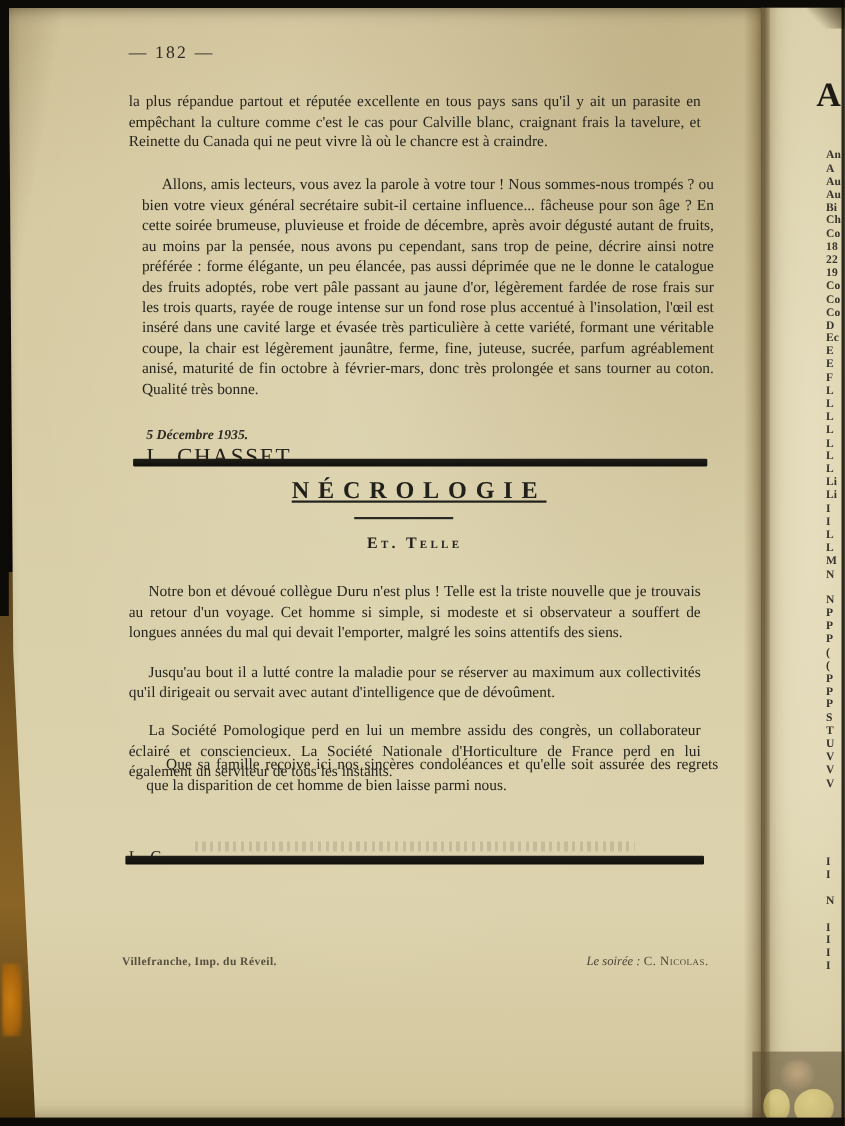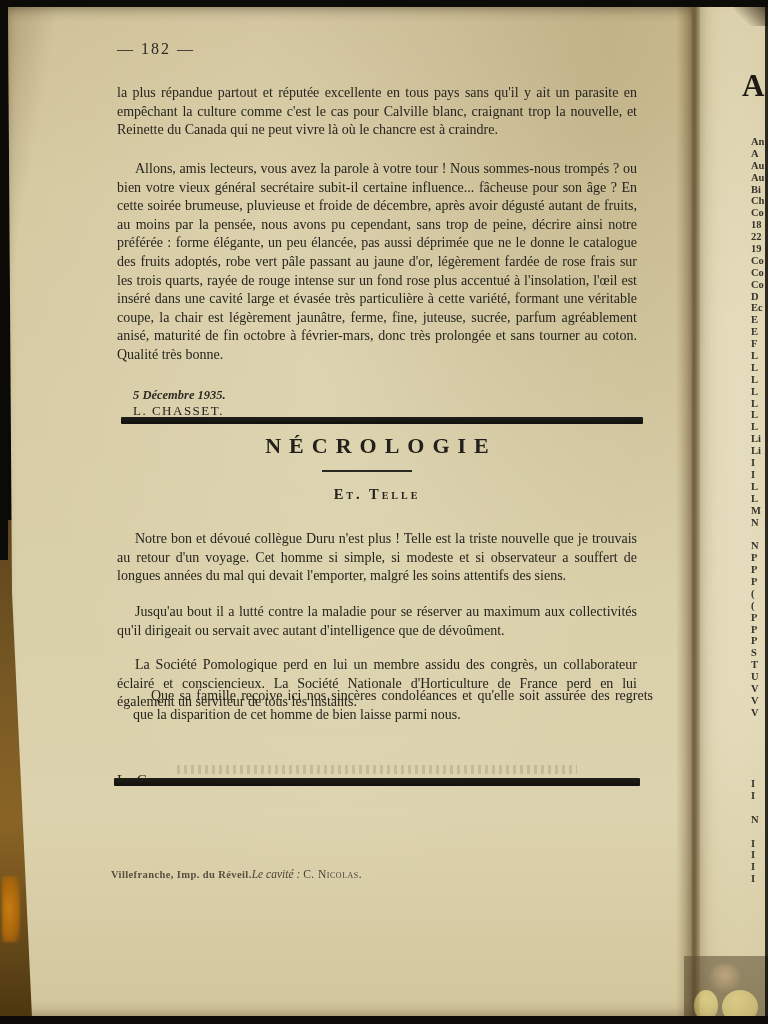--- a/index.html
+++ b/index.html
@@ -57,57 +57,57 @@
 
   
   .content{position:absolute;left:117px;top:0;width:520px;color:#26241e;}
   .pageno{
     position:absolute;left:0;top:40px;width:100%;text-align:left;
     font-size:16px;letter-spacing:2px;color:#2c2a24;
   }
   .bodytext{font-size:14px;line-height:18.6px;text-align:justify;}
   .indent{text-indent:18px;}
   .art-p1{position:absolute;left:0;top:70px;width:100%;}
-  .art-p2{position:absolute;left:0;top:146px;width:100%;}
+  .art-p2{position:absolute;left:12px;top:146px;width:100%;}
   .sig-row{
     position:absolute;left:0;top:388px;width:100%;
     display:flex;justify-content:space-between;align-items:baseline;flex-direction:column;
   }
   .sig-date{font-style:italic;font-weight:bold;font-size:12.5px;margin-left:16px;color:#2e2c25;}
-  .sig-name{font-size:13px;letter-spacing:1.5px;margin-right:44px;color:#24221c;}
+  .sig-name{font-size:21px;letter-spacing:1.5px;margin-right:44px;color:#24221c;}
   .rule-thick{position:absolute;height:7px;background:linear-gradient(180deg,#201e18,#12100c);border-radius:1px;}
   .rule1{left:4px;top:417px;width:522px;}
   .rule2{left:-3px;top:778px;width:526px;height:8px;}
   .ink-bleed{
     position:absolute;left:60px;top:765px;width:400px;height:9px;
     background:repeating-linear-gradient(90deg,rgba(108,102,80,.30) 0 3px,transparent 3px 7px);
     filter:blur(.7px);opacity:.7;
   }
 
   .necro-title{
     position:absolute;left:0;top:433px;width:100%;text-align:center;
-    font-size:22px;font-weight:bold;letter-spacing:8px;color:#21201a;text-indent:8px;
+    font-size:22px;font-weight:bold;letter-spacing:8px;color:#21201a;text-indent:8px;text-decoration:underline;
   }
   .title-rule{position:absolute;left:205px;top:470px;width:90px;height:2px;background:#2a2822;}
   .necro-subject{
     position:absolute;left:0;top:486px;width:100%;text-align:center;
     font-variant:small-caps;font-weight:bold;font-size:14.5px;letter-spacing:3px;color:#26241e;
   }
   .necro-p0{position:absolute;left:0;top:516px;width:100%;}
   .necro-p1{position:absolute;left:0;top:589px;width:100%;}
   .necro-p2{position:absolute;left:0;top:642px;width:100%;}
   .necro-p3{position:absolute;left:0;top:673px;width:100%;margin-left:16px;}
   .necro-sig{
     position:absolute;left:0;top:748px;width:100%;text-align:left;
     font-size:15px;letter-spacing:1px;padding-right:70px;box-sizing:border-box;color:#24221c;margin-top:24px;
   }
 
   .footer-row{
     position:absolute;left:-6px;top:868px;width:106%;
-    display:flex;align-items:baseline;
+    display:flex;justify-content:space-between;align-items:baseline;
   }
   .footer-printer{
     font-size:10.5px;font-weight:bold;letter-spacing:.4px;color:rgba(52,48,38,.8);
   }
   .footer-manager{font-size:11.5px;color:rgba(48,44,34,.85);margin-right:18px;}
   .footer-manager .lbl{font-style:italic;}
   .footer-manager .name{font-variant:small-caps;letter-spacing:.5px;font-family:Liberation Serif, serif;}
 
   
   .next-heading{
@@ -150,21 +150,21 @@
   <div class="orange-patch"></div>
 
   <div class="page-left"></div>
   <div class="page-right"></div>
   <div class="gutter-shadow"></div>
   <div class="corner-shade-tr"></div>
 
   <div class="content">
     <div class="pageno">— 182 —</div>
 
-    <p class="bodytext art-p1"><span>la plus répandue partout et réputée excellente en tous pays sans qu'il y ait un parasite en empêchant la culture comme c'est le cas pour </span><span class="italic">Calville blanc</span><span>, craignant trop la nouvelle, et </span><span class="italic">Reinette du Canada</span><span> qui ne peut vivre là où le chancre est à craindre.</span></p>
+    <p class="bodytext art-p1"><span>la plus répandue partout et réputée excellente en tous pays sans qu'il y ait un parasite en empêchant la culture comme c'est le cas pour </span><span class="italic">Calville blanc</span><span>, craignant frais la tavelure, et </span><span class="italic">Reinette du Canada</span><span> qui ne peut vivre là où le chancre est à craindre.</span></p>
 
     <p class="bodytext indent art-p2">Allons, amis lecteurs, vous avez la parole à votre tour ! Nous sommes-nous trompés ? ou bien votre vieux général secrétaire subit-il certaine influence... fâcheuse pour son âge ? En cette soirée brumeuse, pluvieuse et froide de décembre, après avoir dégusté autant de fruits, au moins par la pensée, nous avons pu cependant, sans trop de peine, décrire ainsi notre préférée : forme élégante, un peu élancée, pas aussi déprimée que ne le donne le catalogue des fruits adoptés, robe vert pâle passant au jaune d'or, légèrement fardée de rose frais sur les trois quarts, rayée de rouge intense sur un fond rose plus accentué à l'insolation, l'œil est inséré dans une cavité large et évasée très particulière à cette variété, formant une véritable coupe, la chair est légèrement jaunâtre, ferme, fine, juteuse, sucrée, parfum agréablement anisé, maturité de fin octobre à février-mars, donc très prolongée et sans tourner au coton. Qualité très bonne.</p>
 
     <div class="sig-row">
       <span class="sig-date">5 Décembre 1935.</span>
       <span class="sig-name">L. CHASSET.</span>
     </div>
 
     <div class="rule-thick rule1"></div>
 
@@ -177,21 +177,21 @@
     <p class="bodytext indent necro-p2">La Société Pomologique perd en lui un membre assidu des congrès, un collaborateur éclairé et consciencieux. La Société Nationale d'Horticulture de France perd en lui également un serviteur de tous les instants.</p>
     <p class="bodytext indent necro-p3">Que sa famille reçoive ici nos sincères condoléances et qu'elle soit assurée des regrets que la disparition de cet homme de bien laisse parmi nous.</p>
 
     <div class="necro-sig">L. C.</div>
 
     <div class="ink-bleed"></div>
     <div class="rule-thick rule2"></div>
 
     <div class="footer-row">
       <span class="footer-printer">Villefranche, Imp. du Réveil.</span>
-      <span class="footer-manager"><span class="lbl">Le cavité : </span><span class="name">C. Nicolas.</span></span>
+      <span class="footer-manager"><span class="lbl">Le soirée : </span><span class="name">C. Nicolas.</span></span>
     </div>
   </div>
 
   <div class="next-heading">A</div>
   <div class="next-col"><div>An</div><div>A</div><div>Au</div><div>Au</div><div>Bi</div><div>Ch</div><div>Co</div><div>18</div><div>22</div><div>19</div><div>Co</div><div>Co</div><div>Co</div><div>D</div><div>Ec</div><div>E</div><div>E</div><div>F</div><div>L</div><div>L</div><div>L</div><div>L</div><div>L</div><div>L</div><div>L</div><div>Li</div><div>Li</div><div>I</div><div>I</div><div>L</div><div>L</div><div>M</div><div>N</div><div></div><div>N</div><div>P</div><div>P</div><div>P</div><div>(</div><div>(</div><div>P</div><div>P</div><div>P</div><div>S</div><div>T</div><div>U</div><div>V</div><div>V</div><div>V</div><div></div><div></div><div></div><div></div><div></div><div>I</div><div>I</div><div></div><div>N</div><div></div><div>I</div><div>I</div><div>I</div><div>I</div></div>
 
   <div class="photo-thumb">
     <div class="figure"></div>
     <div class="fruit1"></div>
     <div class="fruit2"></div>

